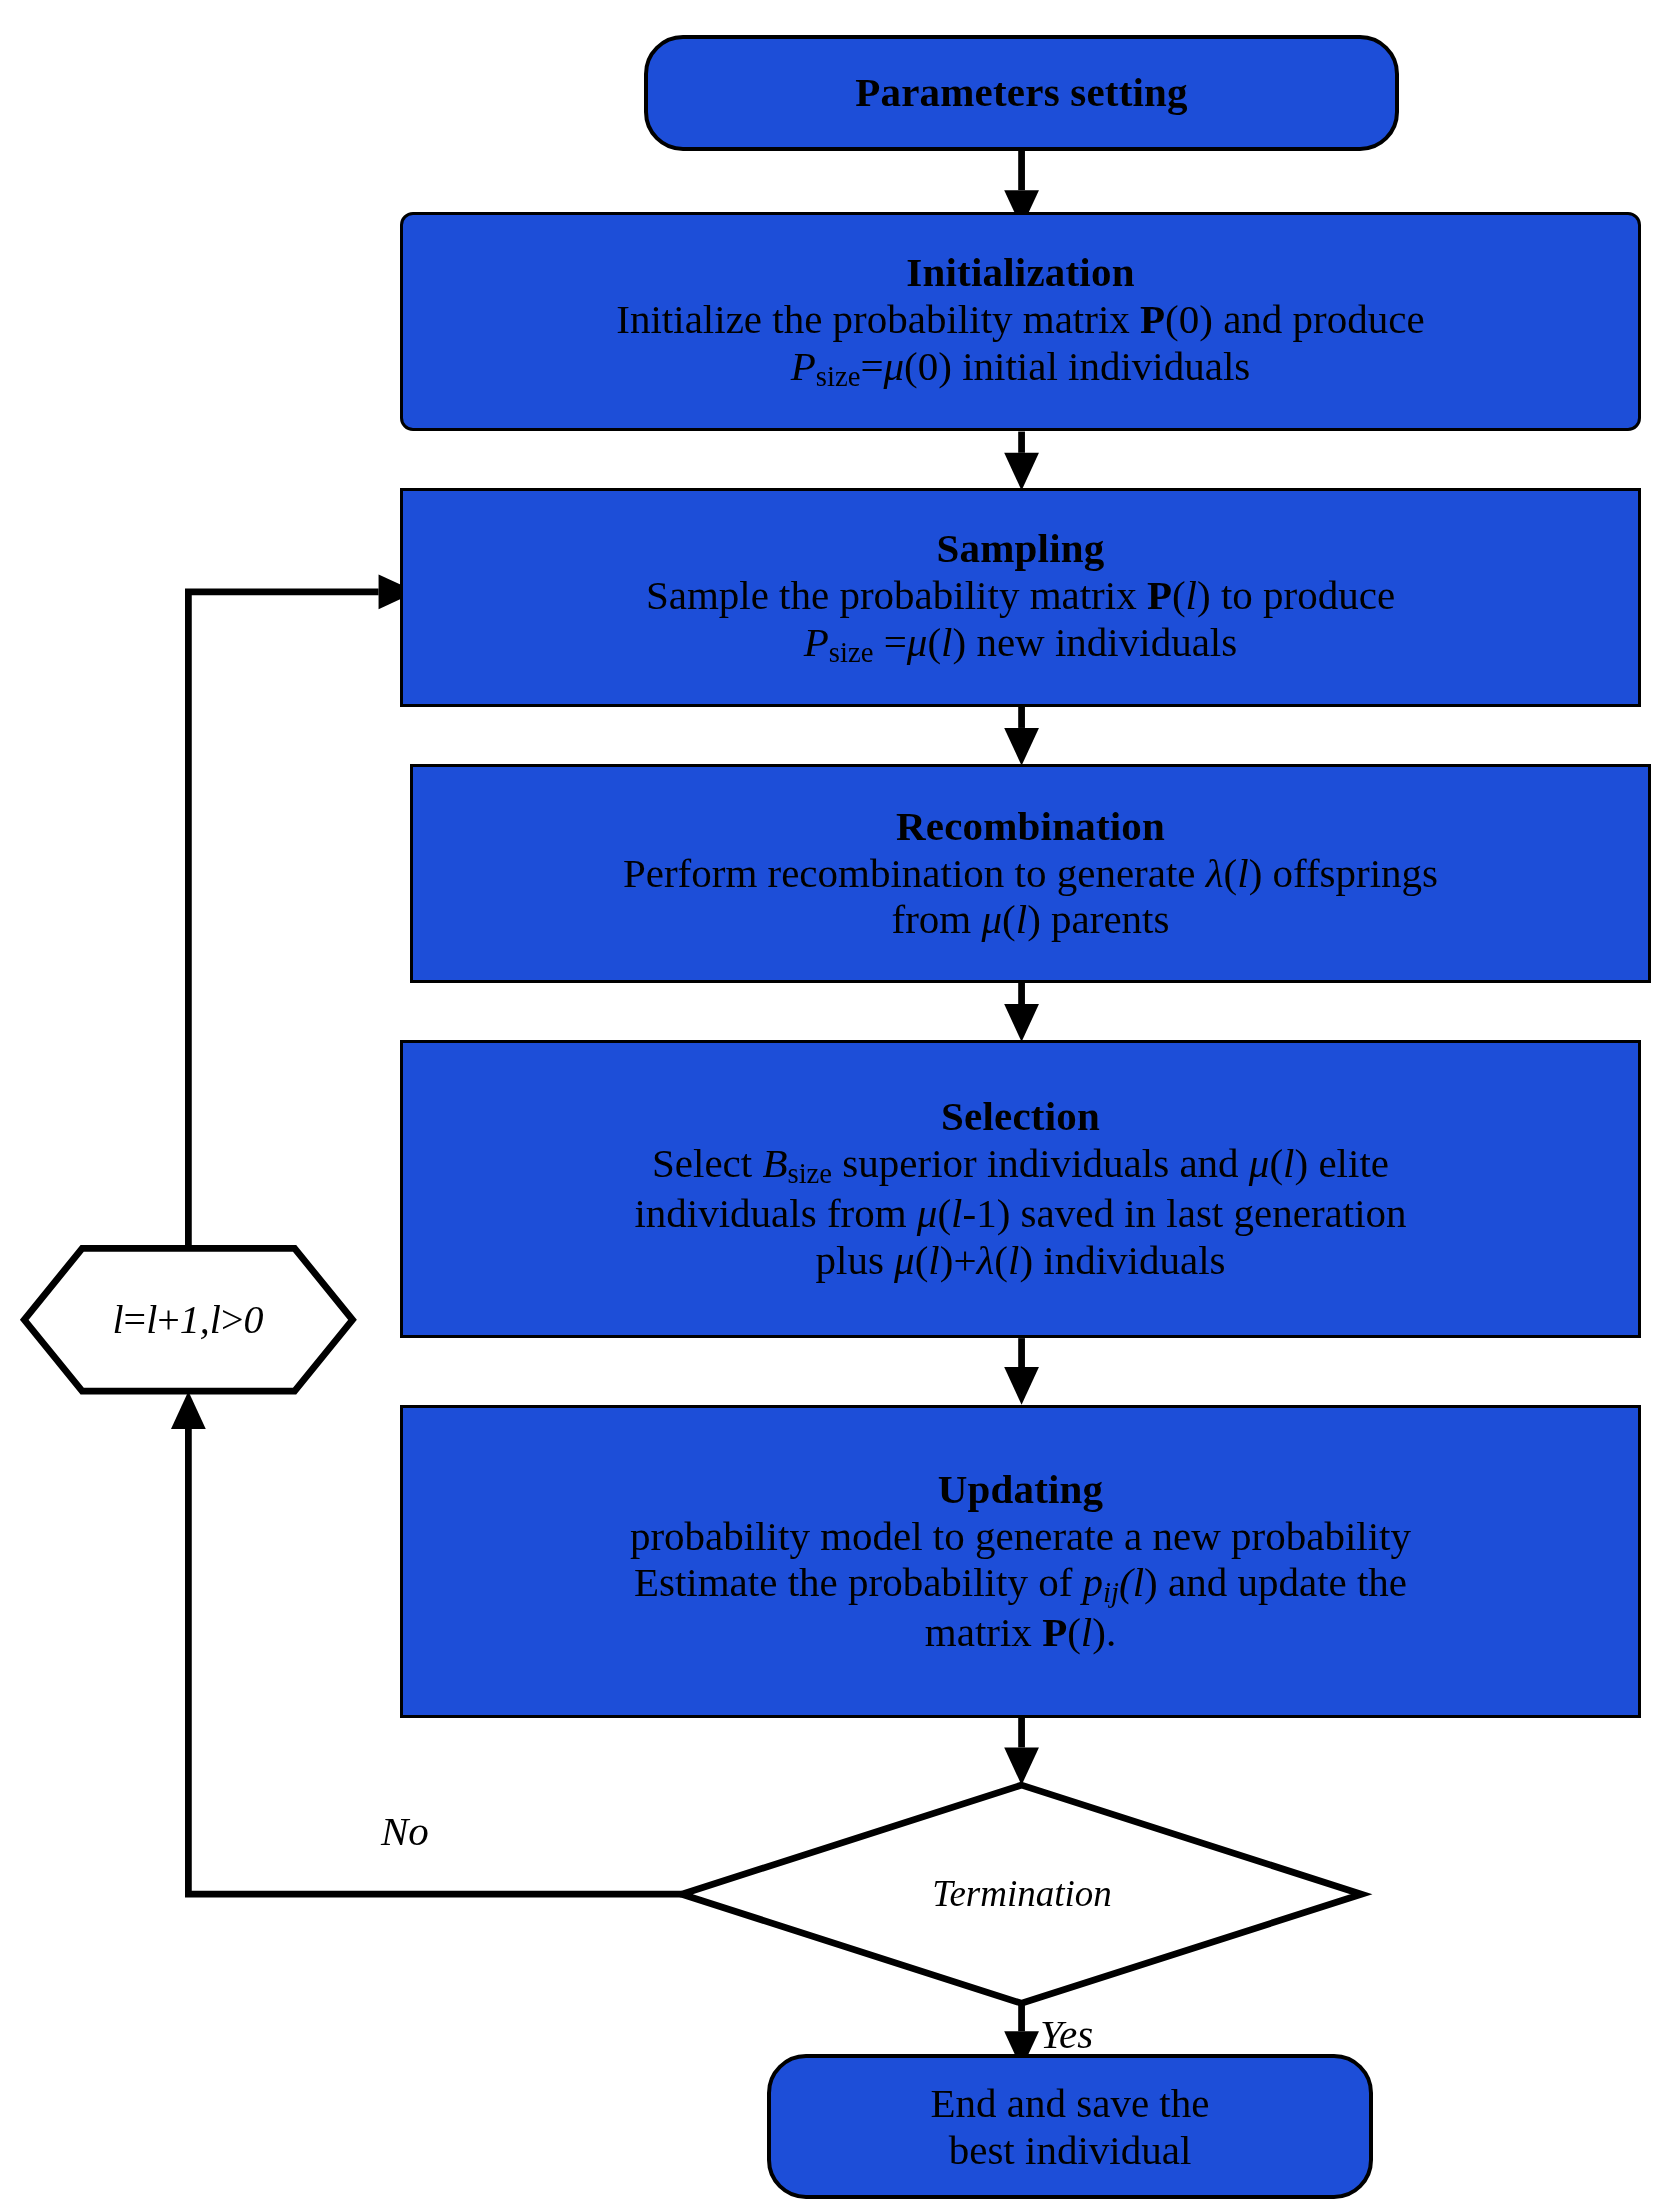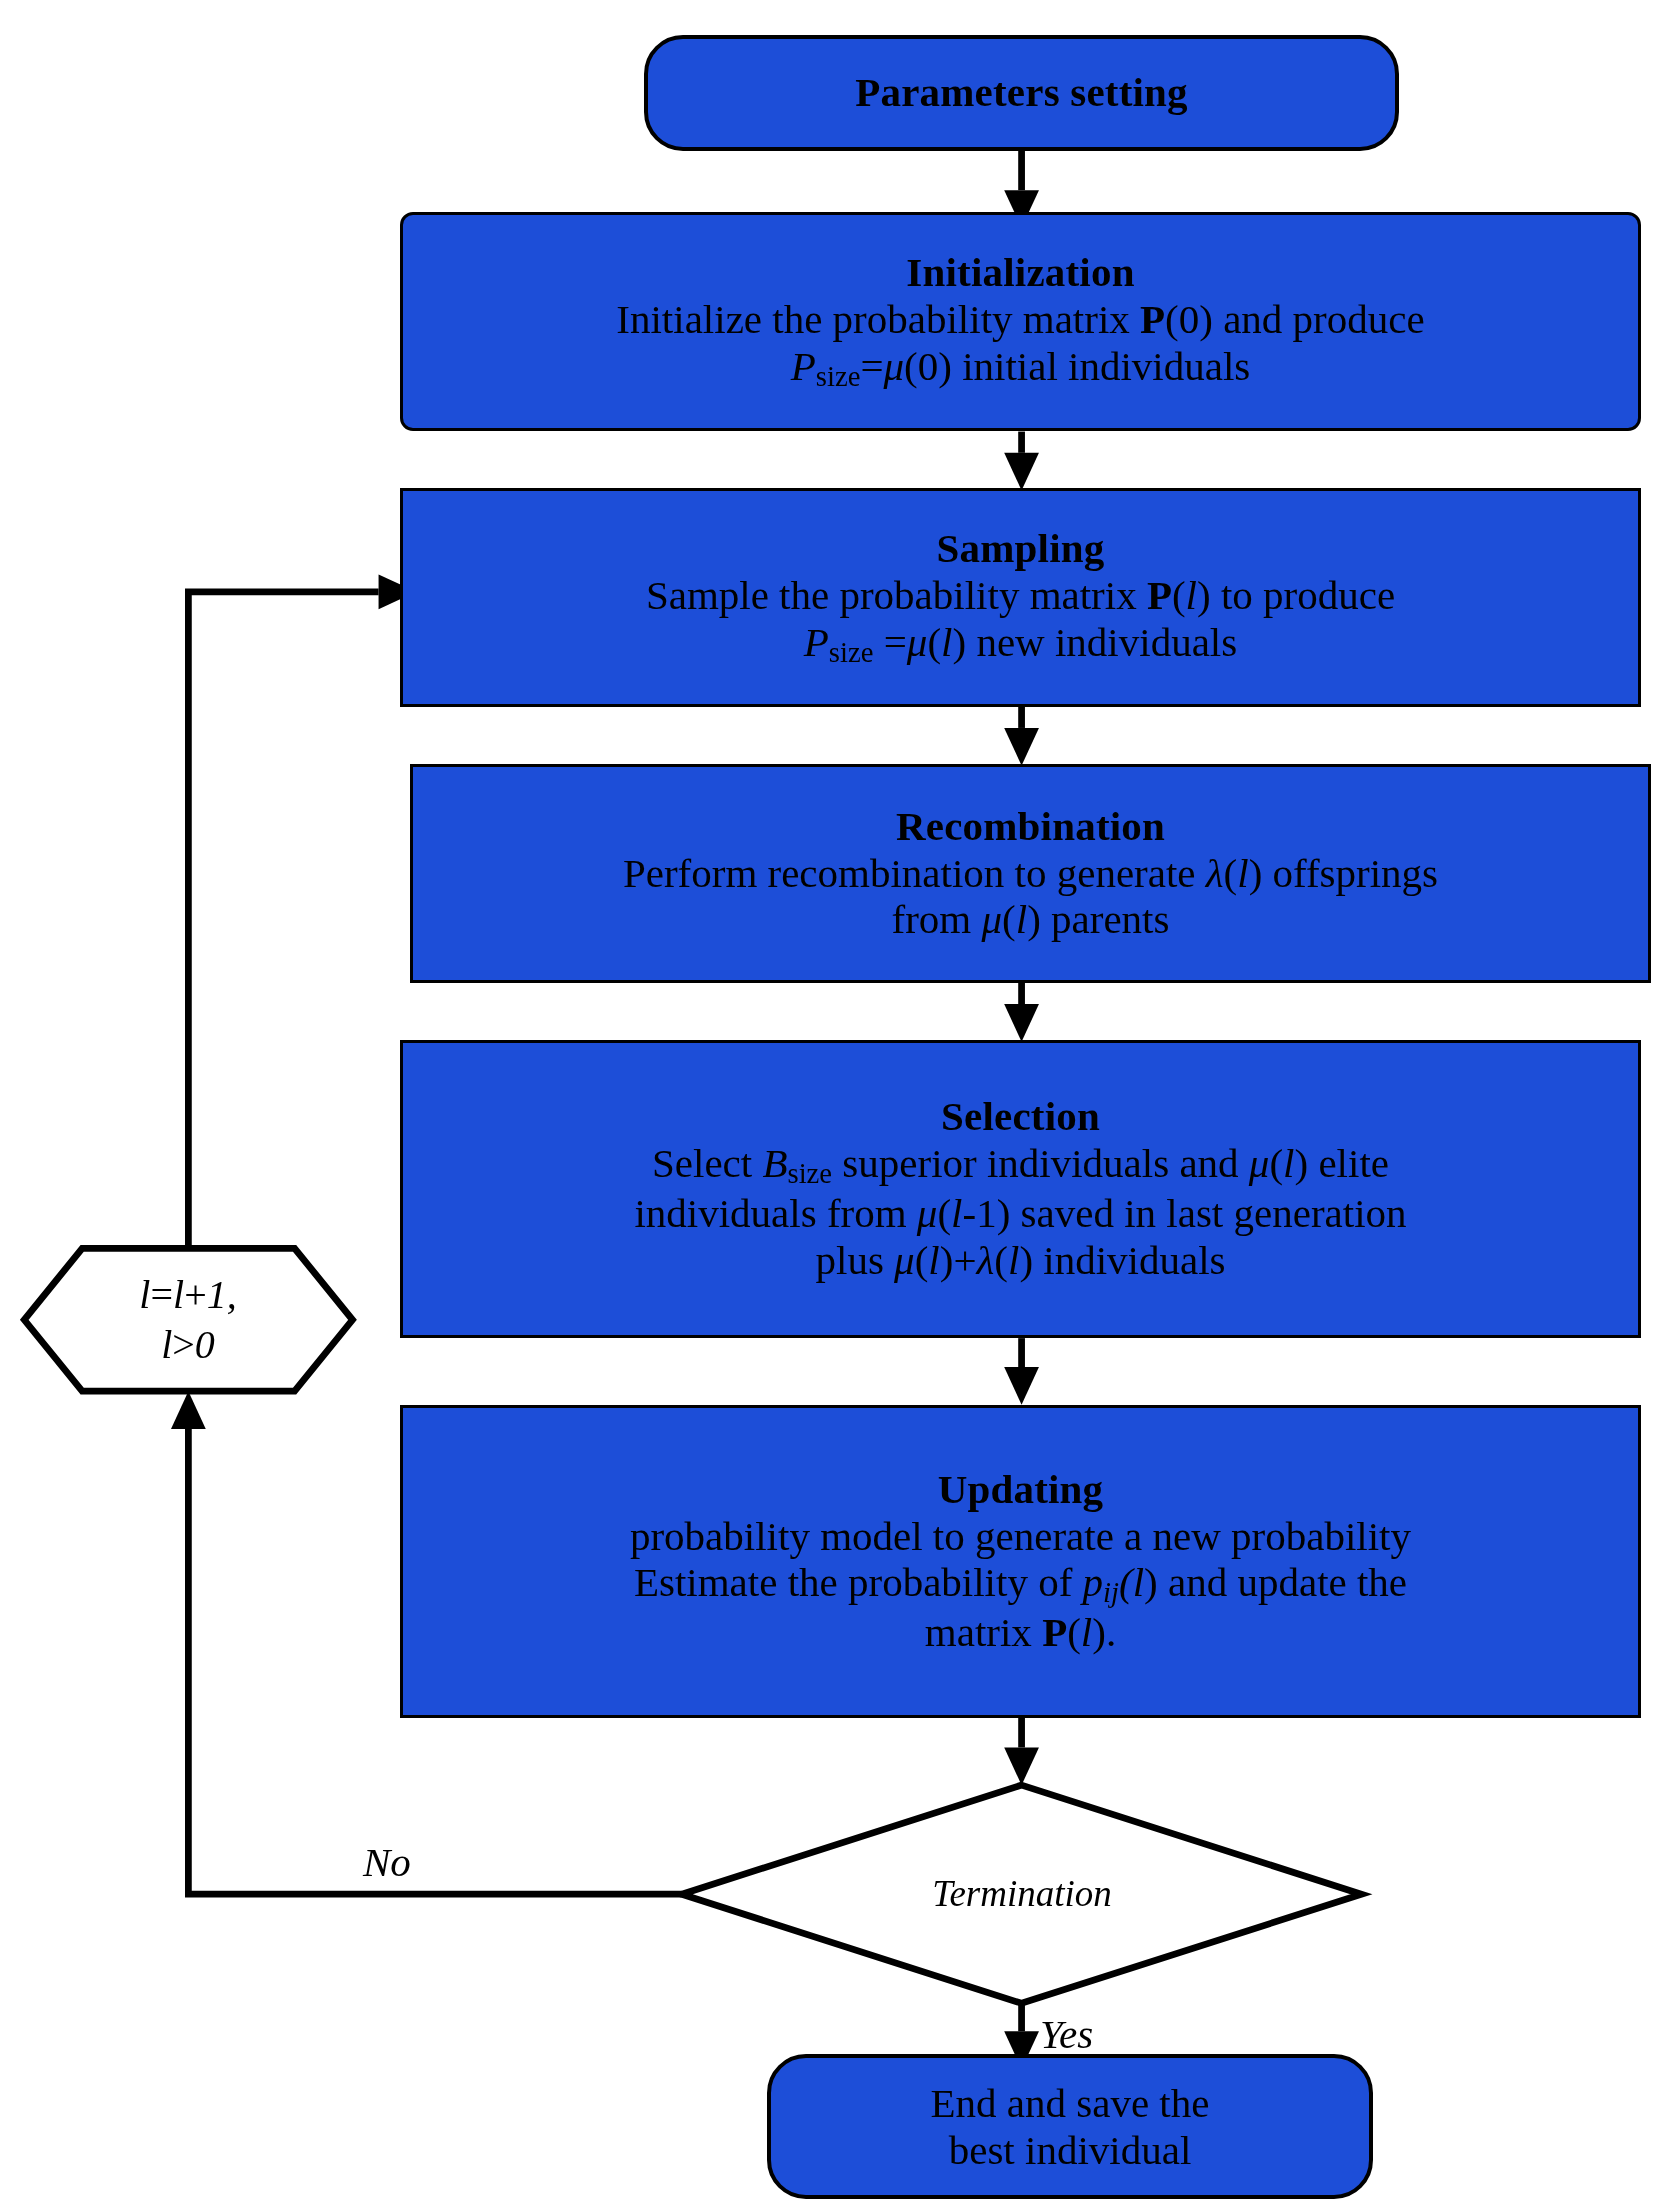--- a/index.html
+++ b/index.html
@@ -62,21 +62,22 @@
     font-style: normal;
   }
   .subit {
     font-size: 0.70em;
     vertical-align: -0.22em;
     font-style: italic;
   }
   .shape-text {
     position: absolute;
     display: flex;
-    flex-direction: column;
+    flex-direction: row;
+    align-items: center;
     justify-content: center;
     text-align: center;
     font-size: 39px;
     line-height: 1.22;
   }
   .edge-label {
     position: absolute;
     font-style: italic;
     font-size: 41px;
     white-space: nowrap;
@@ -186,21 +187,21 @@
     <div class="bodyline"><span>matrix </span><span class="bd">P</span><span>(</span><span class="it">l</span><span>).</span></div>
   </div>
 
   <div class="shape-text hexlabel" style="left:24px; top:1248px; width:328px; height:143px;">
     <div><span class="it">l</span><span>=</span><span class="it">l</span><span>+</span><span class="it">1,</span></div>
     <div><span class="it">l</span><span>&gt;</span><span class="it">0</span></div>
   </div>
 
   <div class="shape-text diamondlabel" style="left:821px; top:1863px; width:402px; height:62px;">Termination</div>
 
-  <div class="edge-label" style="left:363px; top:1807px;margin-top:31px;">No</div>
+  <div class="edge-label" style="left:381px; top:1807px;">No</div>
   <div class="edge-label" style="left:1040px; top:2010px;">Yes</div>
 
   <div class="node terminator" style="left:767px; top:2054px; width:606px; height:145px;">
     <div class="bodyline">End and save the</div>
     <div class="bodyline">best individual</div>
   </div>
 
 </div>
 
 

